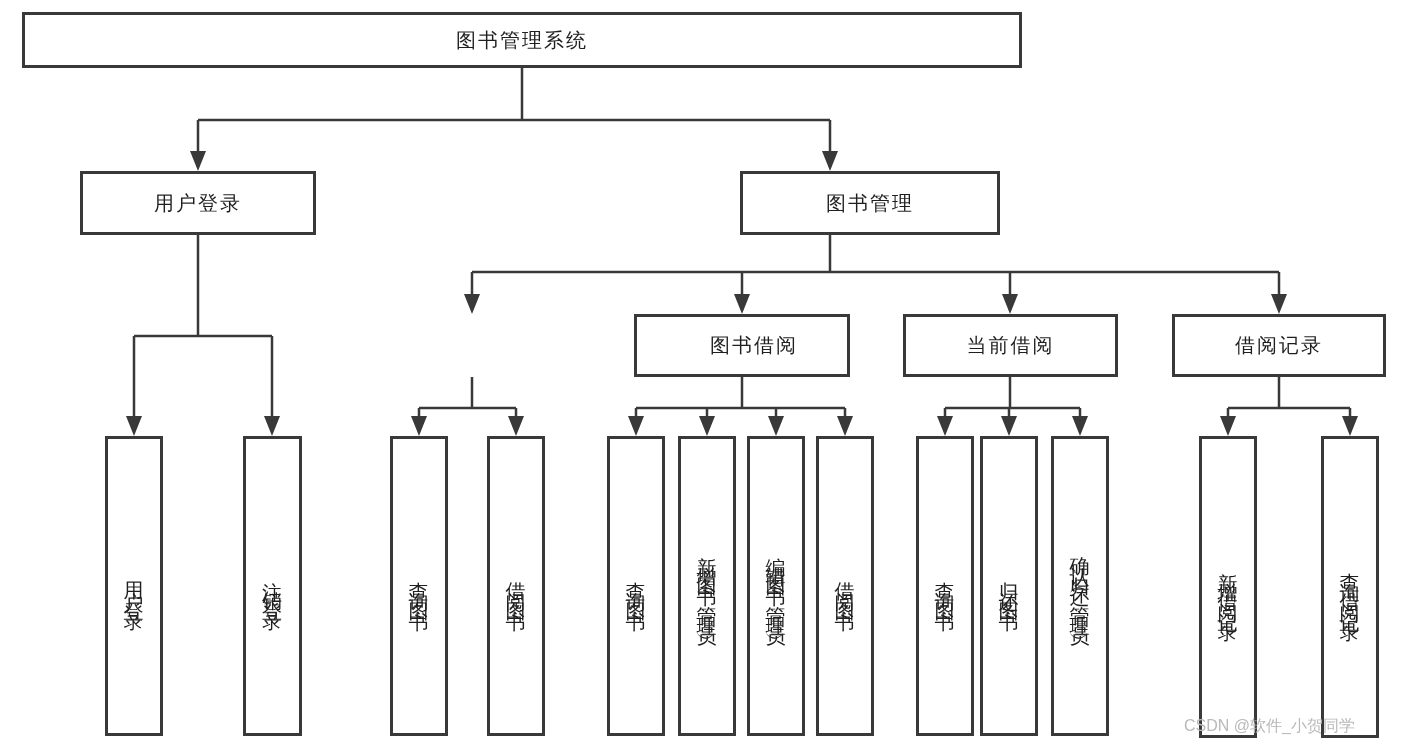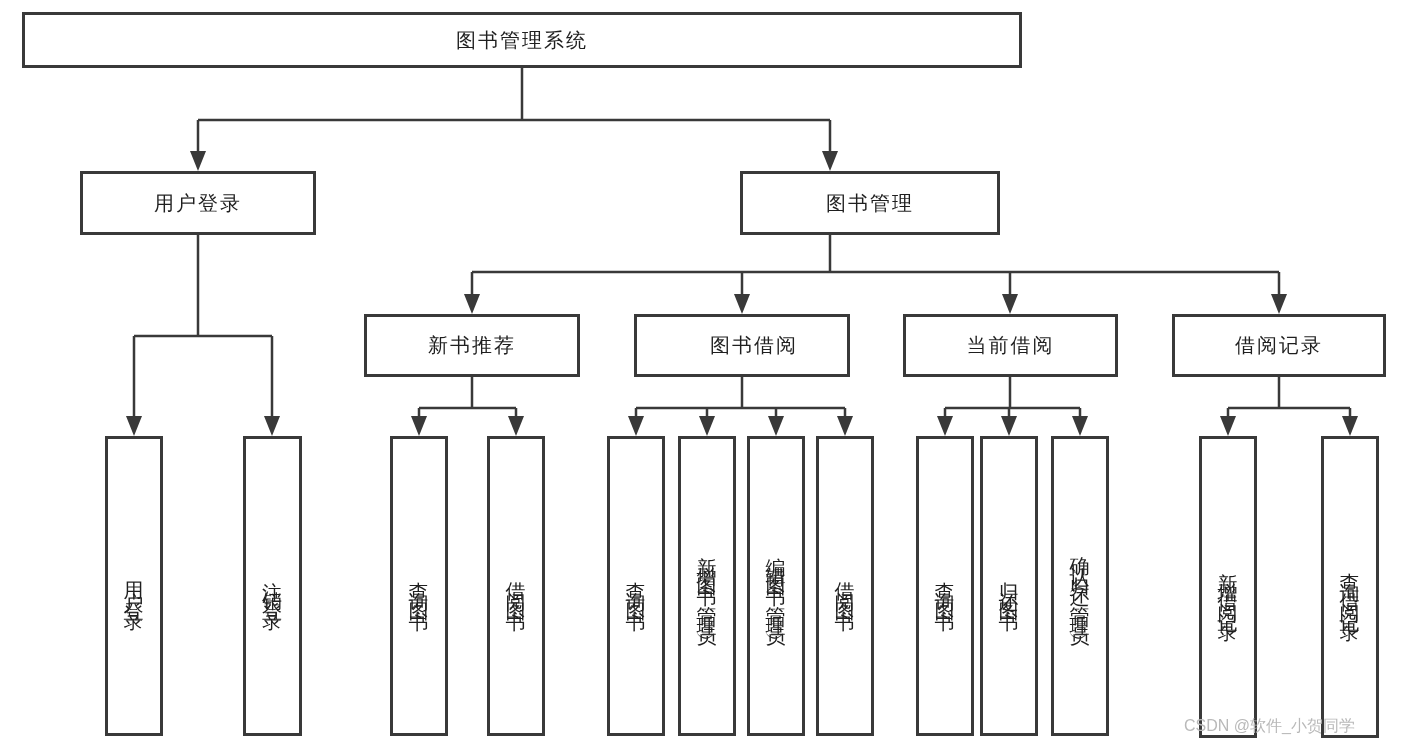--- a/index.html
+++ b/index.html
@@ -97,21 +97,20 @@
     <use href="#arrowhead" transform="translate(1080,436)"></use>
     <use href="#arrowhead" transform="translate(1228,436)"></use>
     <use href="#arrowhead" transform="translate(1350,436)"></use>
   </svg>
 
   <div class="node hnode root-node" style="left:22px; top:12px; width:1000px; height:56px;">图书管理系统</div>
 
   <div class="node hnode" style="left:80px; top:171px; width:236px; height:64px;">用户登录</div>
   <div class="node hnode" style="left:712px; top:171px; width:260px; height:64px;margin-left:28px;">图书管理</div>
 
-  <div class="node hnode" style="left:364px; top:314px; width:216px; height:63px;">新书推荐</div>
   <div class="node hnode" style="left:634px; top:314px; width:216px; height:63px;padding-left:24px;">图书借阅</div>
   <div class="node hnode" style="left:1172px; top:314px; width:214px; height:63px;">借阅记录</div>
   <div class="node hnode" style="left:903px; top:314px; width:215px; height:63px;">当前借阅</div>
 
   <div class="node vnode" style="left:105px; top:436px; width:58px; height:300px;">
     <span>用户登录</span>
   </div>
   <div class="node vnode" style="left:243px; top:436px; width:59px; height:300px;">
     <span>注销登录</span>
   </div>

